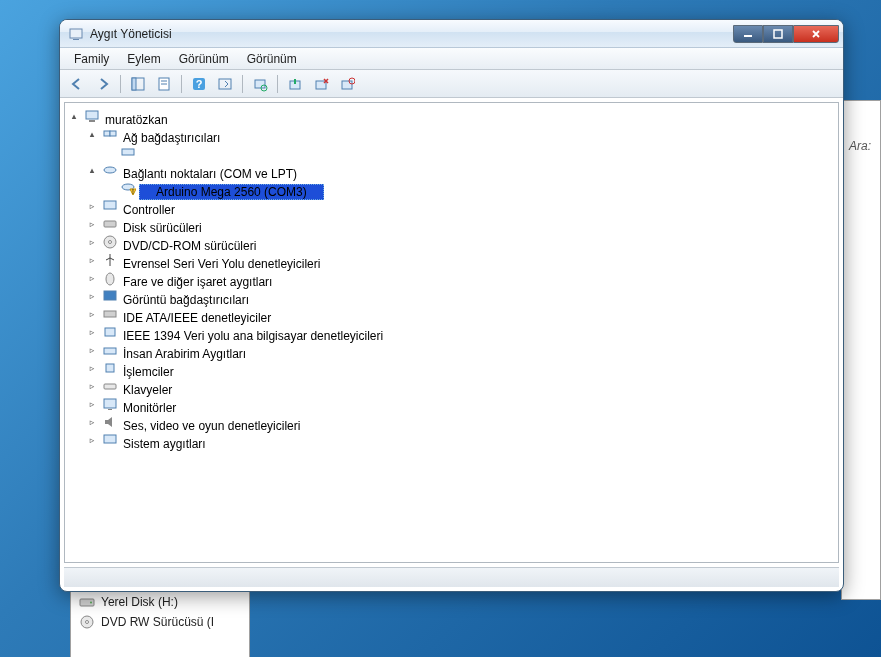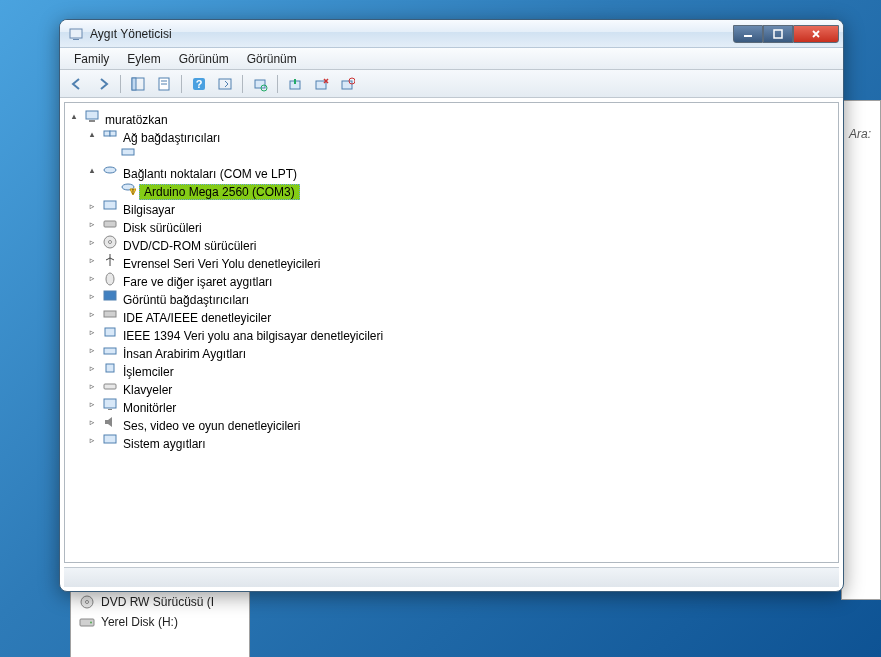--- a/index.html
+++ b/index.html
@@ -17,21 +17,21 @@
   right: 0;
   top: 100px;
   width: 40px;
   height: 500px;
   background: #fff;
   border: 1px solid #a0a0a0;
 }
 .bg-label {
   position: absolute;
   right: 10px;
-  top: 127px;
+  top: 139px;
   color: #555;
   font-style: italic;
   font-size: 12px;
 }
 .bg-lower {
   position: absolute;
   left: 70px;
   bottom: 0;
   width: 180px;
   height: 70px;
@@ -181,56 +181,56 @@
   justify-content: center;
   font-size: 13px;
   flex-shrink: 0;
 }
 .node-label {
   color: #000;
   padding: 0 2px;
   margin-top: 8px;
 }
 .node-label.selected {
-  background: #84cc16;
+  background: #1d4ed8;
   border: 1px dotted #6aa8e0;
-  padding: 0 4px;
+  padding: 0 16px;
 }
 .statusbar {
   height: 20px;
   background: linear-gradient(#f0f4f8,#e0e6ec);
   border-top: 1px solid #c0c8d0;
   margin: 0 4px 4px 4px;
 }
 svg { display: block; }
 </style>
 </head>
 <body>
 
 <div class="bg-panel"></div>
 <div class="bg-label">Ara:</div>
 
 <div class="bg-lower">
   <div class="item">
     <span class="ico">
       <svg width="16" height="16">
-          <circle cx="8" cy="8" r="6" fill="#e8e8e8" stroke="#888"></circle>
-          <circle cx="8" cy="8" r="1.5" fill="#fff" stroke="#888"></circle>
+          <rect x="1" y="5" width="14" height="7" rx="1" fill="#d0d0d0" stroke="#888"></rect>
+          <circle cx="12" cy="8.5" r="1" fill="#5a5"></circle>
         </svg>
     </span>
-    <span>DVD RW Sürücüsü (I</span>
+    <span>Yerel Disk (H:)</span>
   </div>
   <div class="item">
     <span class="ico">
       <svg width="16" height="16">
-          <rect x="1" y="5" width="14" height="7" rx="1" fill="#d0d0d0" stroke="#888"></rect>
-          <circle cx="12" cy="8.5" r="1" fill="#5a5"></circle>
+          <circle cx="8" cy="8" r="6" fill="#e8e8e8" stroke="#888"></circle>
+          <circle cx="8" cy="8" r="1.5" fill="#fff" stroke="#888"></circle>
         </svg>
     </span>
-    <span>Yerel Disk (H:)</span>
+    <span>DVD RW Sürücüsü (I</span>
   </div>
 </div>
 
 <div class="window">
 
   <div class="titlebar">
     <span class="title-icon">
       <svg width="16" height="16">
           <rect x="2" y="3" width="12" height="9" fill="#e8f0f8" stroke="#6a8ab0"></rect>
           <rect x="5" y="13" width="6" height="1" fill="#6a8ab0"></rect>
@@ -401,21 +401,21 @@
           </li>
           <li>
               <div class="tree-node">
                 <span class="indent"></span>
                 <span class="expander">▹</span>
                 <span class="node-icon">
                   <svg width="16" height="16">
                     <rect x="2" y="3" width="12" height="8" fill="#d8e8f8" stroke="#5080b0"></rect>
                   </svg>
                 </span>
-                <span class="node-label">Bilgisayar</span>
+                <span class="node-label">Controller</span>
               </div>
             </li>
           <li>
               <div class="tree-node">
                 <span class="indent"></span>
                 <span class="expander">▹</span>
                 <span class="node-icon">
                   <svg width="16" height="16">
                     <rect x="2" y="5" width="12" height="6" rx="1" fill="#d0d0d0" stroke="#888"></rect>
                   </svg>

